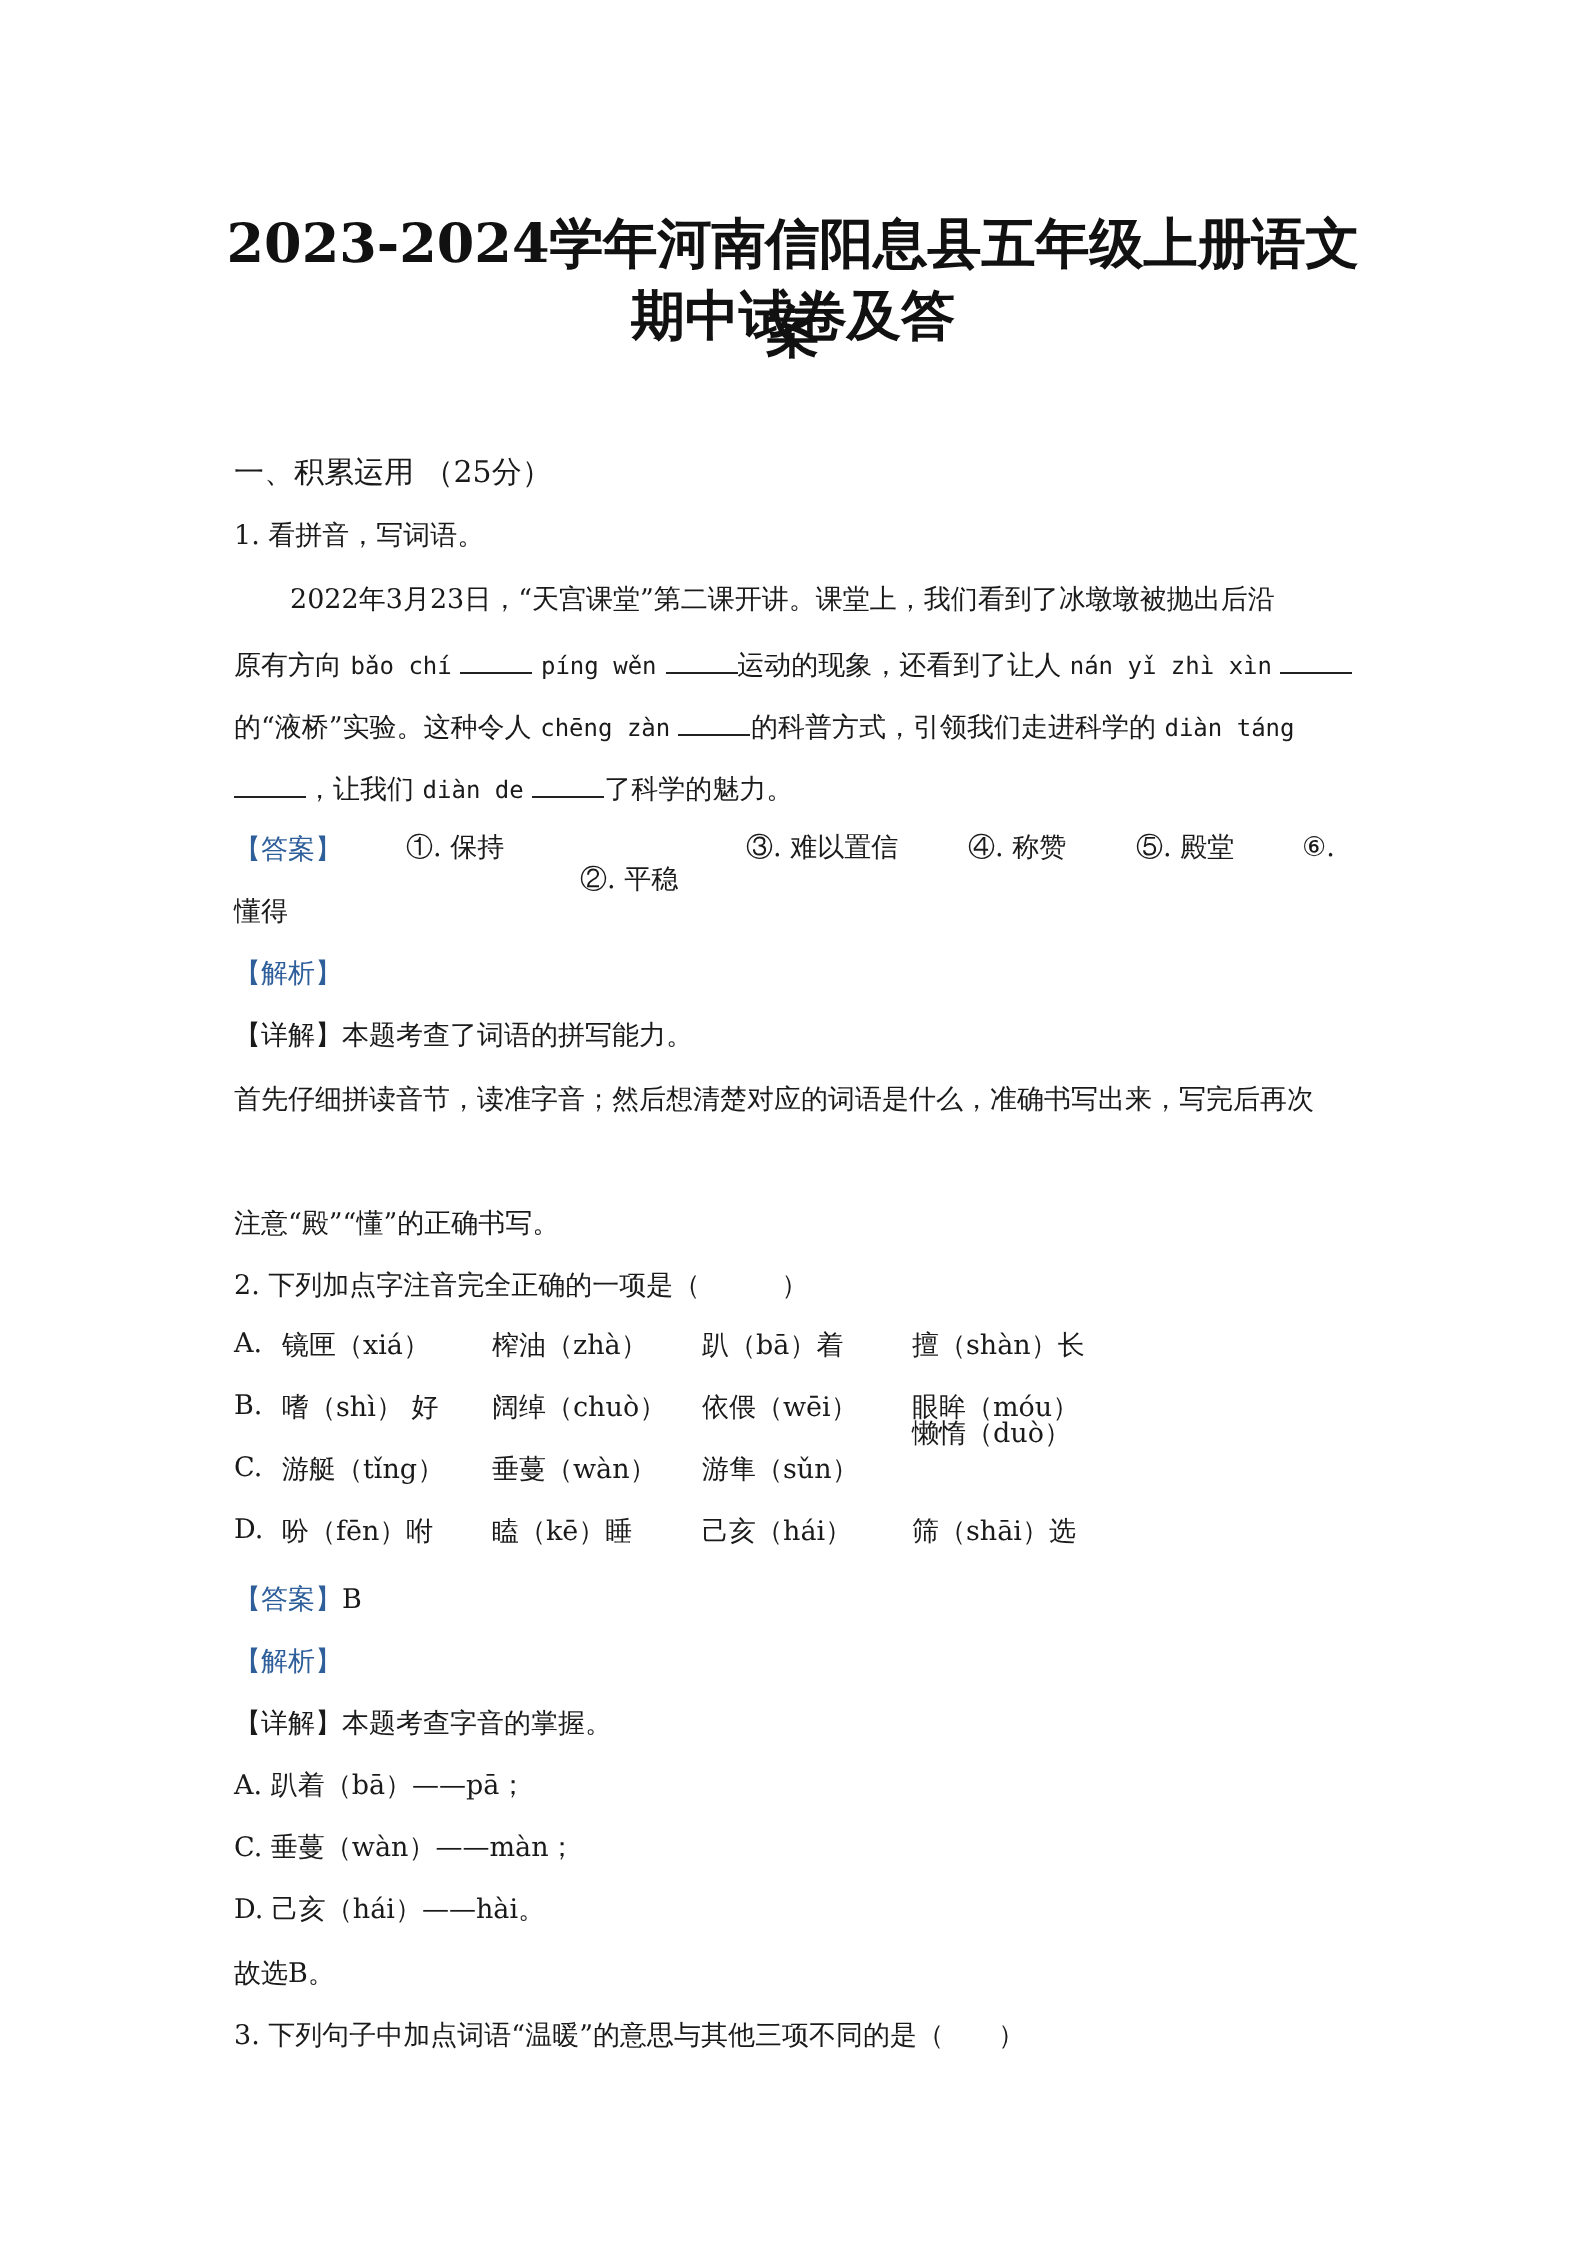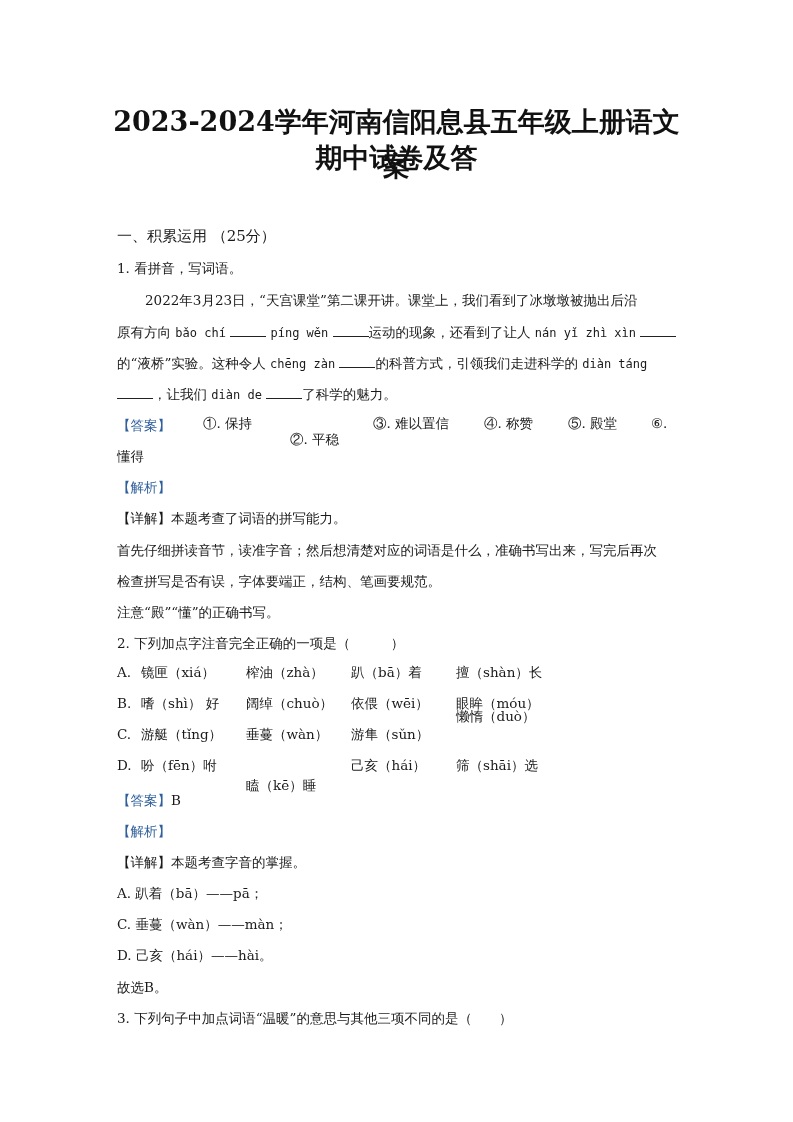--- a/index.html
+++ b/index.html
@@ -63,21 +63,20 @@
   <div class="ans-item" style="top:415px; left:568px;">⑤. 殿堂</div>
   <div class="ans-item" style="top:415px; left:651px;">⑥.</div>
   <div class="line" style="top:446px;">懂得</div>
 
   <div class="line tag" style="top:477px;">【解析】</div>
 
   <div class="line" style="top:508px;">
     <span>【详解】</span><span>本题考查了词语的拼写能力。</span>
   </div>
   <div class="line" style="top:540px;">首先仔细拼读音节，读准字音；然后想清楚对应的词语是什么，准确书写出来，写完后再次</div>
-  <div class="line" style="top:571px;">检查拼写是否有误，字体要端正，结构、笔画要规范。</div>
   <div class="line" style="top:602px;">注意“殿”“懂”的正确书写。</div>
 
   <div class="line" style="top:633px;">2. 下列加点字注音完全正确的一项是（　　　）</div>
 
   <div>
     <div class="opt" style="top:664px; left:117px;">A.</div>
     <div class="opt" style="top:664px; left:141px;">镜匣（xiá）</div>
     <div class="opt" style="top:664px; left:246px;">榨油（zhà）</div>
     <div class="opt" style="top:664px; left:351px;">趴（bā）着</div>
     <div class="opt" style="top:664px; left:456px;">擅（shàn）长</div>
@@ -92,21 +91,21 @@
   <div>
     <div class="opt" style="top:726px; left:117px;">C.</div>
     <div class="opt" style="top:726px; left:141px;">游艇（tǐng）</div>
     <div class="opt" style="top:726px; left:246px;">垂蔓（wàn）</div>
     <div class="opt" style="top:726px; left:351px;">游隼（sǔn）</div>
     <div class="opt" style="top:708px; left:456px;">懒惰（duò）</div>
   </div>
   <div>
     <div class="opt" style="top:757px; left:117px;">D.</div>
     <div class="opt" style="top:757px; left:141px;">吩（fēn）咐</div>
-    <div class="opt" style="top:757px; left:246px;margin-top:20px;">瞌（kē）睡</div>
+    <div class="opt" style="top:757px; left:246px;">瞌（kē）睡</div>
     <div class="opt" style="top:757px; left:351px;">己亥（hái）</div>
     <div class="opt" style="top:757px; left:456px;">筛（shāi）选</div>
   </div>
 
   <div class="line" style="top:790px;">
     <span class="tag">【答案】</span><span>B</span>
   </div>
   <div class="line tag" style="top:821px;">【解析】</div>
   <div class="line" style="top:852px;">
     <span>【详解】</span><span>本题考查字音的掌握。</span>

